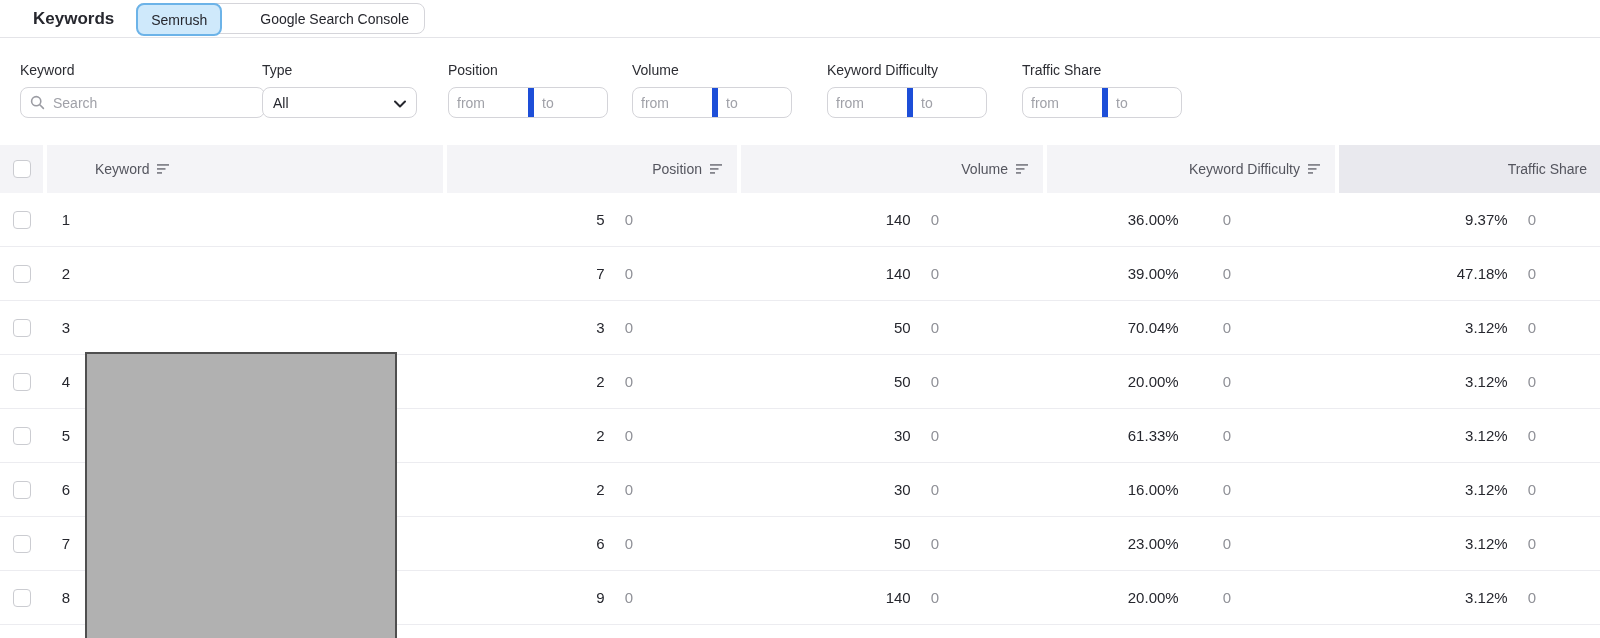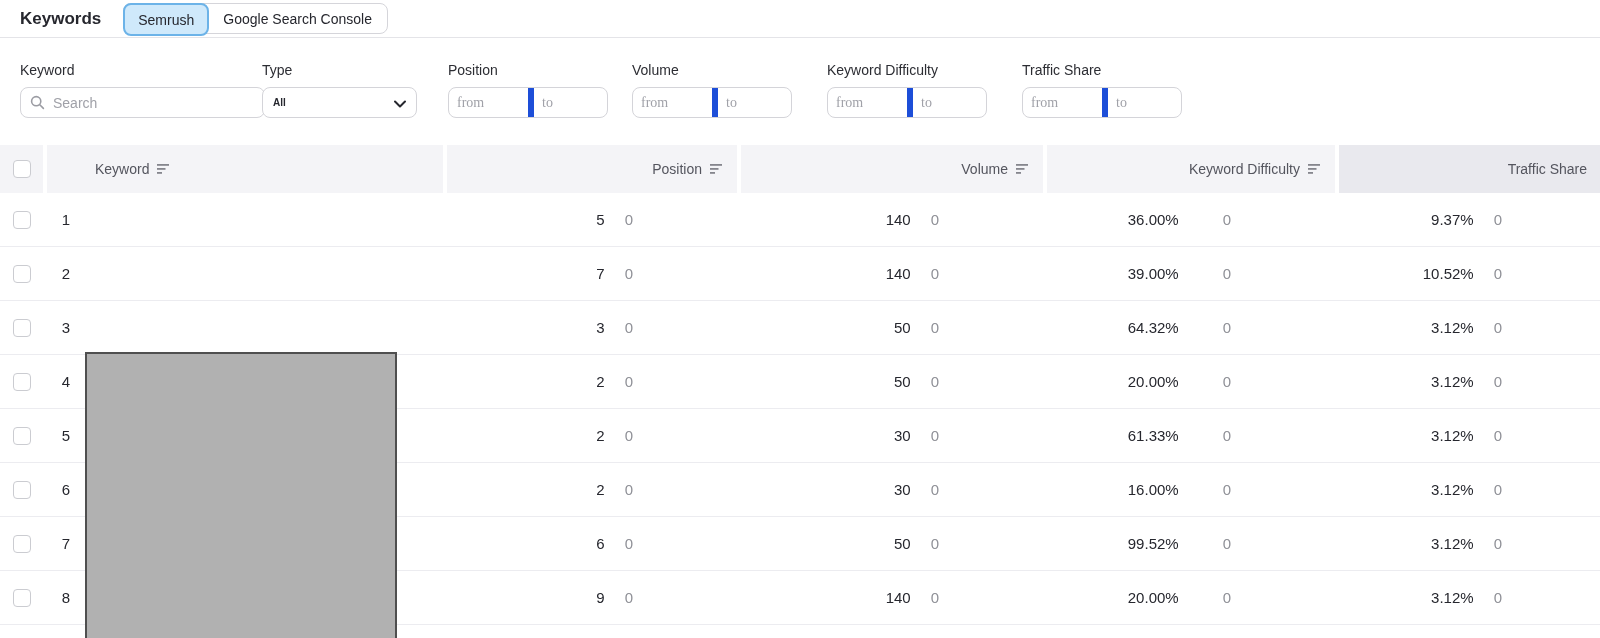--- a/index.html
+++ b/index.html
@@ -9,43 +9,43 @@
   :root{
     --highlight:#bb80e8;
     --tab-active-bg:#cfe9fb;
     --tab-active-border:#6cb3e8;
     --th-bg:#f4f4f7;
     --th-active-bg:#e9e9ee;
     --redaction:#b1b1b1;
   }
 
   
-  .topbar{ height:38px; display:flex; align-items:center; padding-left:20px;
+  .topbar{ height:38px; display:flex; align-items:center; padding-left:33px;
            border-bottom:1px solid #e4e4e8; }
   .page-title{ font-size:17px; font-weight:bold; margin-right:22px; }
   .seg-control{ display:flex; border:1px solid #d5d5da; border-radius:8px; background:#fff; height:31px; }
   .seg-btn{ display:flex; align-items:center; padding:0 13px; font-size:14px; cursor:pointer;
-            border-radius:8px; border:2px solid transparent; white-space:nowrap; color:#26272e; background:transparent; }
+            border-radius:8px; border:2px solid transparent; white-space:nowrap; color:#26272e; background:transparent;margin-left:24px; }
   .seg-btn.active{ background:var(--tab-active-bg); border-color:var(--tab-active-border); margin:-1px; height:33px; }
 
   
   .filters{ position:relative; height:95px; }
   .fgroup{ position:absolute; top:24px; }
   .flabel{ font-size:14px; font-weight:500; color:#2c2d33; margin-bottom:9px; }
   .finput-wrap{ display:flex; align-items:center; height:31px; border:1px solid #d4d4d9;
                 border-radius:8px; background:#fff; overflow:hidden; }
   .finput-wrap input{ border:none; outline:none; width:100%; height:100%; font-size:14px;
                       font-family:"Liberation Sans", sans-serif; padding:0 8px; color:#be185d; background:transparent;}
   .finput-wrap input::placeholder{ color:#a0a1a8; }
   .search-icon{ margin-left:9px; flex:0 0 auto; display:flex; }
   .fselect{ display:flex; align-items:center; justify-content:space-between; height:31px;
             border:1px solid #d4d4d9; border-radius:8px; background:#fff; padding:0 10px; cursor:pointer; }
-  .fselect .sel-value{ font-size:10px; font-weight:bold; }
+  .fselect .sel-value{ font-size:14px; font-weight:normal; }
   .range .to-box{ border-left:6px solid #1d4ed8; }
-  .range input{ width:50%;font-family:Liberation Serif, serif; }
+  .range input{ width:50%; }
 
   
   .table{ margin-top:12px; position:relative; }
   .thead{ display:flex; height:48px; background:var(--th-bg); align-items:stretch; font-size:14px; color:#54555e; }
   .th{ display:flex; align-items:center; border-left:4px solid #fff; }
   .th:first-child{ border-left:none; }
   .th-check{ width:43px; justify-content:center; }
   .th-keyword{ width:400px; padding-left:48px; gap:8px; }
   .th-num{ justify-content:flex-end; padding-right:13px; gap:8px; }
   .th-position{ width:294px; }
@@ -55,21 +55,21 @@
   .sort-icon{ display:flex; flex:0 0 auto; }
 
   .row{ display:flex; height:54px; align-items:center; border-bottom:1px solid #ececf0; background:#fff; }
   .cell-check{ width:43px; display:flex; justify-content:center; }
   .cell-keyword{ width:400px; display:flex; align-items:center; }
   .row-num{ width:46px; text-align:center; font-size:15px; color:#26272e; }
   .cell-num{ display:flex; align-items:center; justify-content:flex-end; padding-right:104px; gap:20px; font-size:15px; }
   .cell-position{ width:294px; }
   .cell-volume{ width:306px; }
   .cell-kd{ width:292px;gap:44px; }
-  .cell-ts{ flex:1; padding-right:98px; }
+  .cell-ts{ flex:1; padding-right:64px; }
   .val{ color:#26272e; }
   .diff{ color:#8f9097; }
 
   .checkbox{ width:18px; height:18px; border:1.5px solid #cbccd1; border-radius:4px; background:#fff; cursor:pointer; }
   .redaction-box{ position:absolute; left:85px; top:207px; width:312px; height:431px;
                   background:var(--redaction); border:2px solid #4f4f4f; z-index:30; }
 </style>
 </head>
 <body>
 
@@ -231,42 +231,42 @@
     </div>
     <div class="cell-num cell-volume">
       <span class="val">140</span>
       <span class="diff">0</span>
     </div>
     <div class="cell-num cell-kd">
       <span class="val">39.00%</span>
       <span class="diff">0</span>
     </div>
     <div class="cell-num cell-ts">
-      <span class="val">10.52%</span>
+      <span class="val">47.18%</span>
       <span class="diff">0</span>
     </div>
   </div>
 
   <div class="row">
     <div class="cell-check">
       <div class="checkbox"></div>
     </div>
     <div class="cell-keyword">
       <div class="row-num">3</div>
     </div>
     <div class="cell-num cell-position">
       <span class="val">3</span>
       <span class="diff">0</span>
     </div>
     <div class="cell-num cell-volume">
       <span class="val">50</span>
       <span class="diff">0</span>
     </div>
     <div class="cell-num cell-kd">
-      <span class="val">64.32%</span>
+      <span class="val">70.04%</span>
       <span class="diff">0</span>
     </div>
     <div class="cell-num cell-ts">
       <span class="val">3.12%</span>
       <span class="diff">0</span>
     </div>
   </div>
 
   <div class="row">
     <div class="cell-check">
@@ -352,21 +352,21 @@
     </div>
     <div class="cell-num cell-position">
       <span class="val">6</span>
       <span class="diff">0</span>
     </div>
     <div class="cell-num cell-volume">
       <span class="val">50</span>
       <span class="diff">0</span>
     </div>
     <div class="cell-num cell-kd">
-      <span class="val">99.52%</span>
+      <span class="val">23.00%</span>
       <span class="diff">0</span>
     </div>
     <div class="cell-num cell-ts">
       <span class="val">3.12%</span>
       <span class="diff">0</span>
     </div>
   </div>
 
   <div class="row">
     <div class="cell-check">

